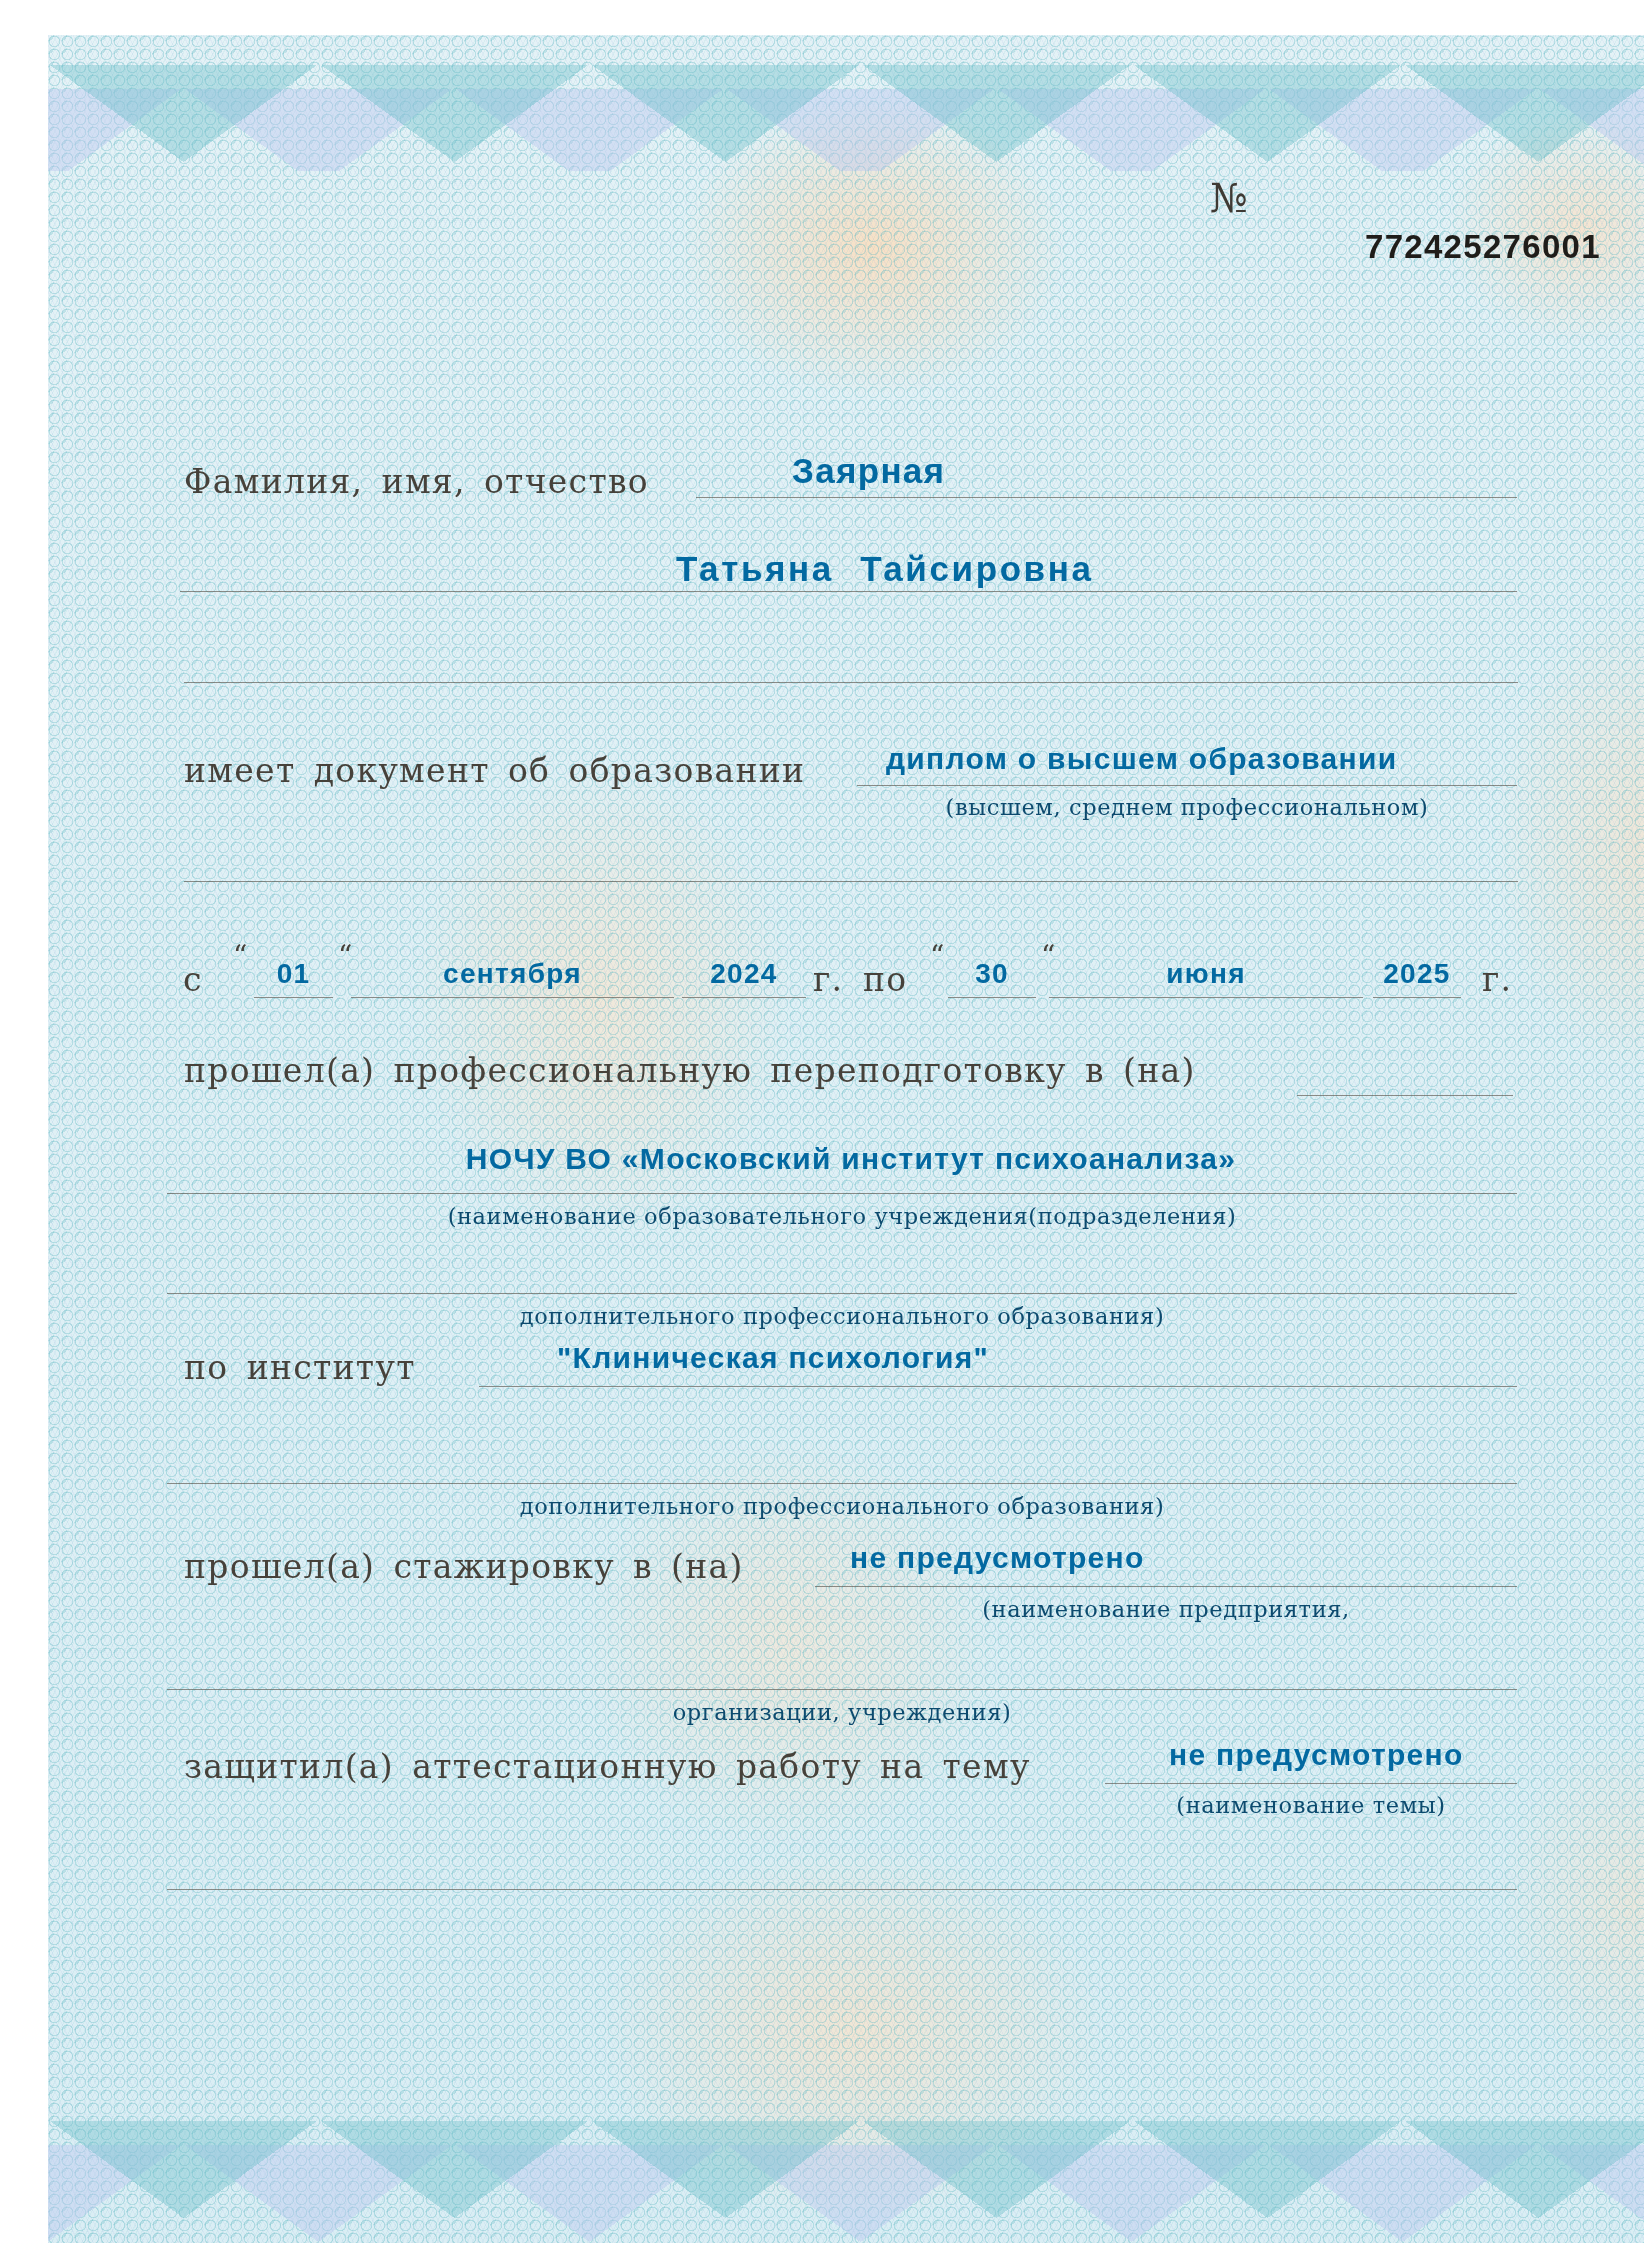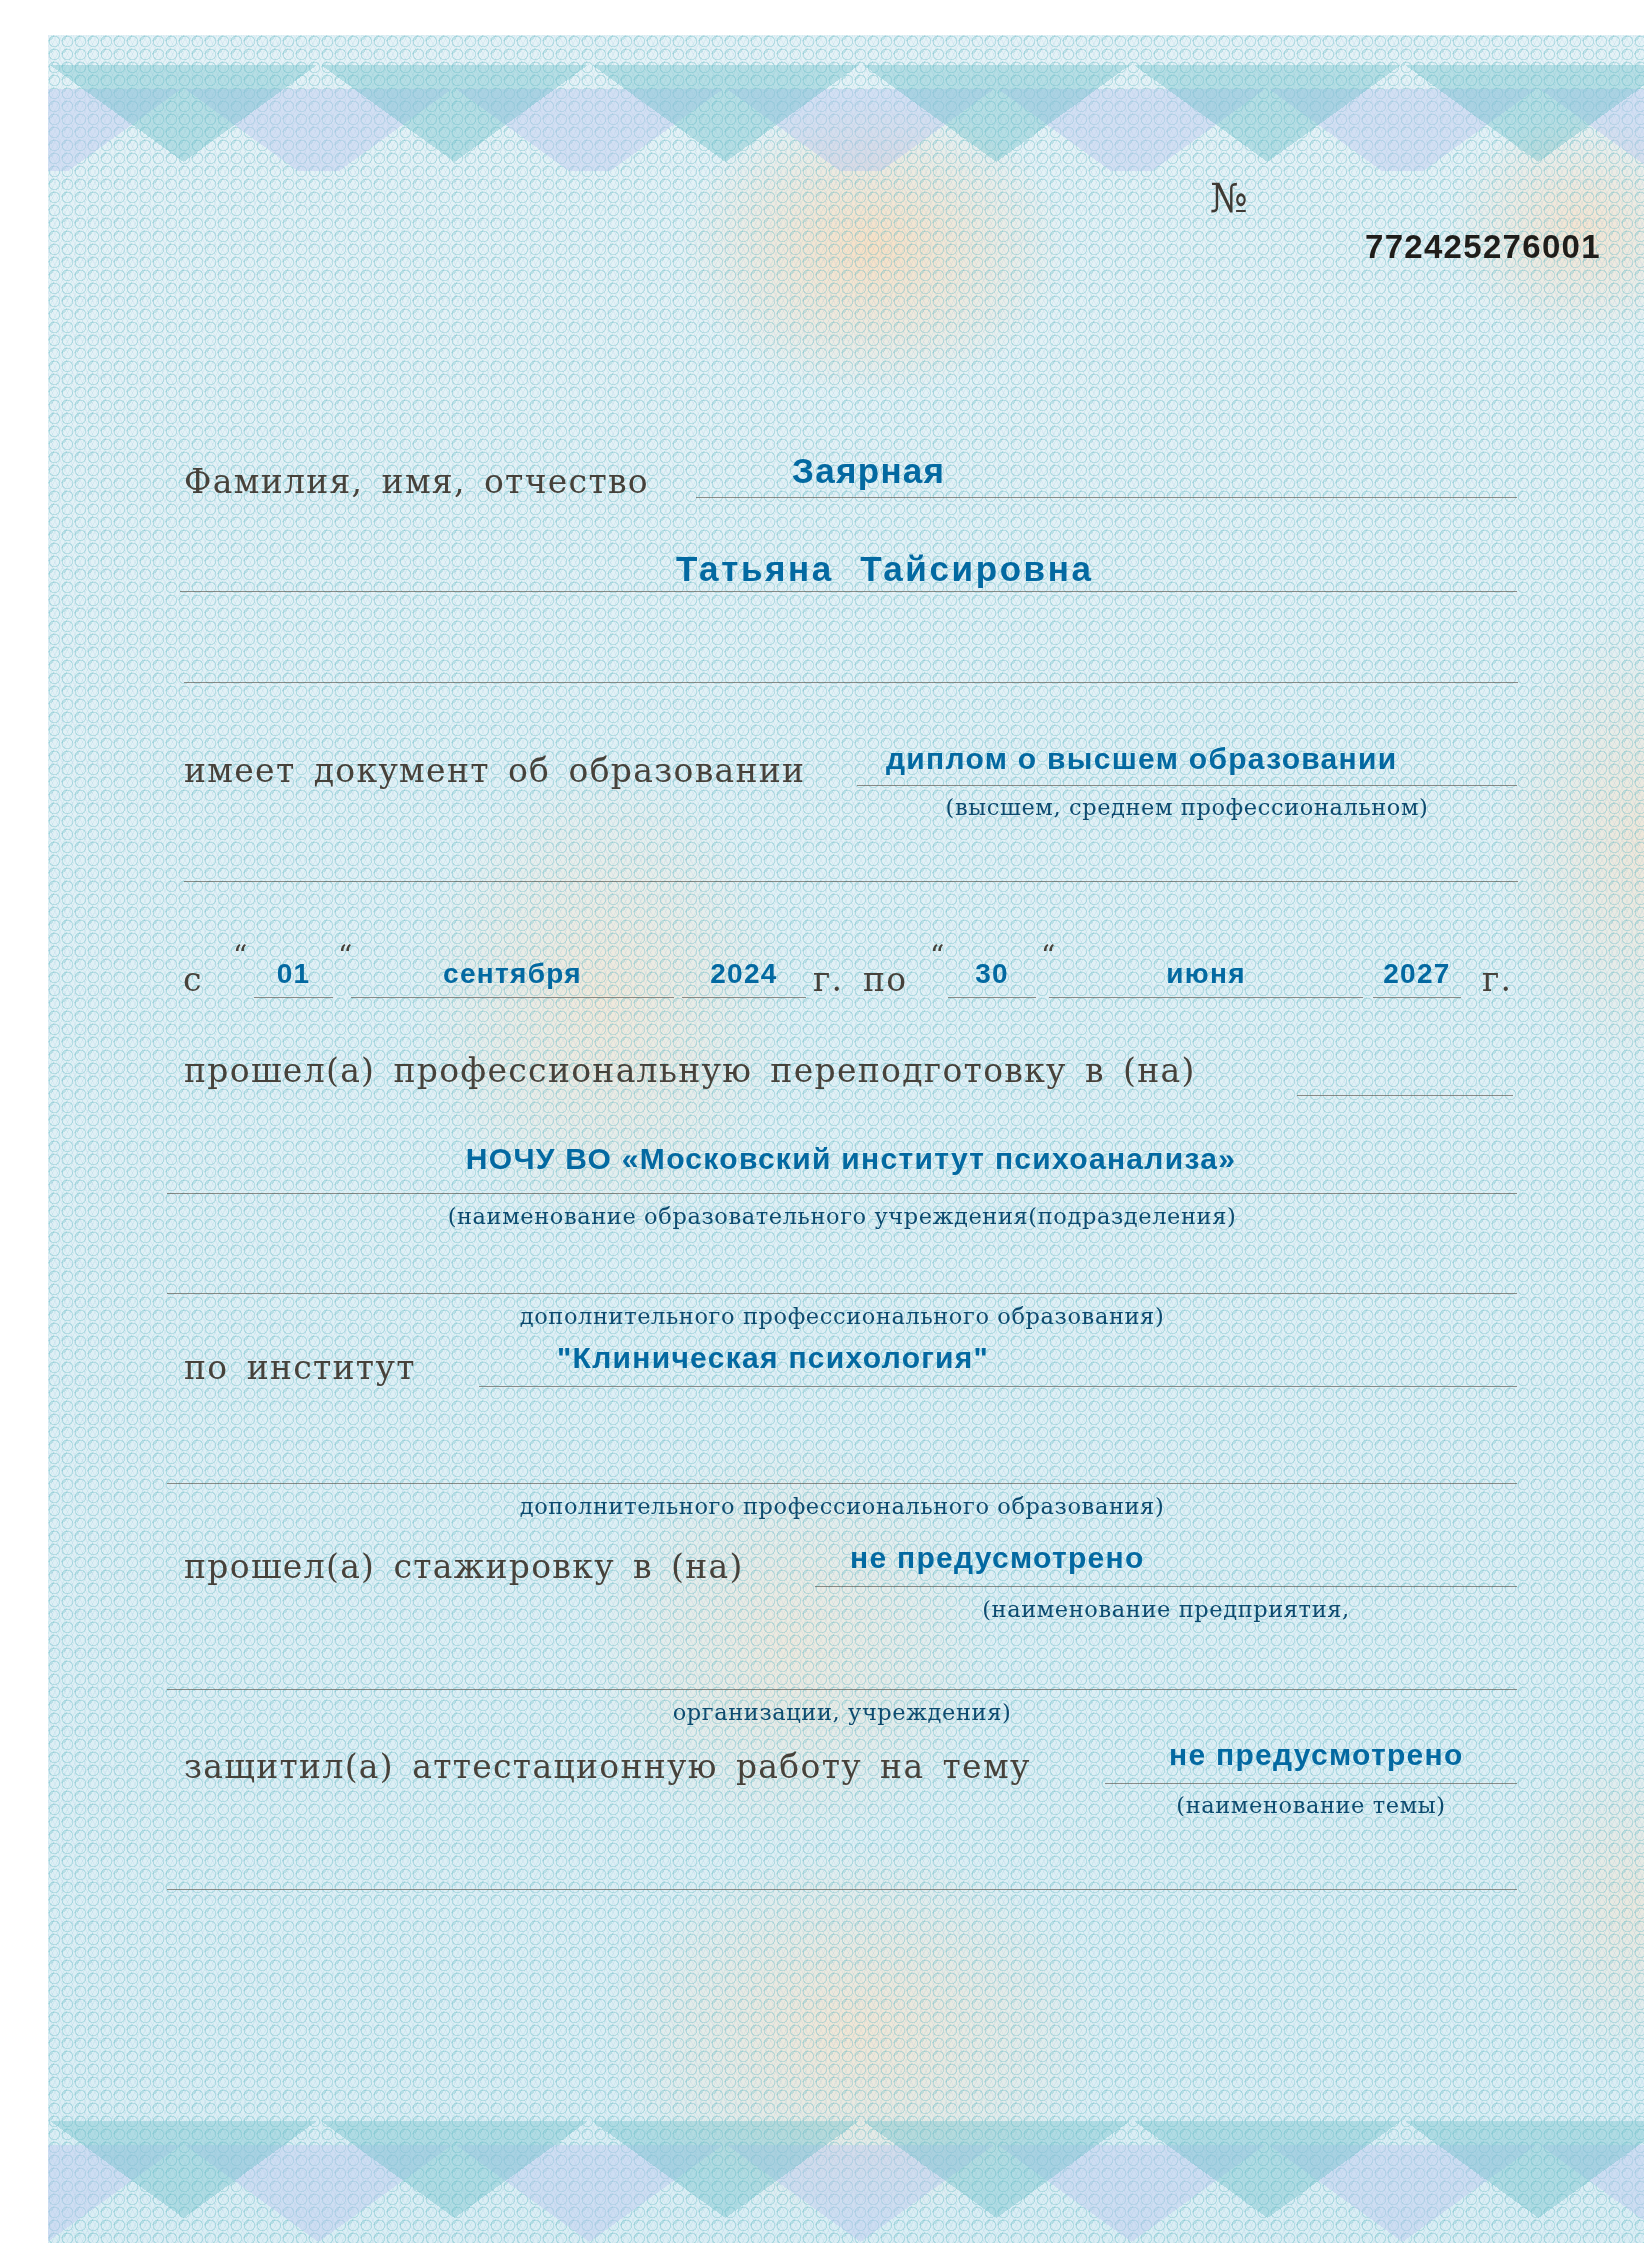--- a/index.html
+++ b/index.html
@@ -125,21 +125,21 @@
   <div class="v d cell" style="top:958px;left:682px;width:124px">2024</div>
   <div class="u" style="top:997px;left:682px;width:124px"></div>
   <div class="l" style="top:960px;left:813px">г.</div>
   <div class="l" style="top:960px;left:863px">по</div>
   <div class="q" style="top:939px;left:930px">“</div>
   <div class="v d cell" style="top:958px;left:948px;width:88px">30</div>
   <div class="u" style="top:997px;left:948px;width:88px"></div>
   <div class="q" style="top:939px;left:1041px">“</div>
   <div class="v d cell" style="top:958px;left:1049px;width:314px">июня</div>
   <div class="u" style="top:997px;left:1049px;width:314px"></div>
-  <div class="v d cell" style="top:958px;left:1373px;width:88px">2027</div>
+  <div class="v d cell" style="top:958px;left:1373px;width:88px">2025</div>
   <div class="u" style="top:997px;left:1373px;width:88px"></div>
   <div class="l" style="top:960px;left:1482px">г.</div>
 
   <div class="l" style="top:1051px;left:184px">прошел(а) профессиональную переподготовку в (на)</div>
   <div class="u" style="top:1095px;left:1297px;width:216px"></div>
 
   <div class="v cell" style="top:1142px;left:184px;width:1334px;font-size:30px">НОЧУ ВО «Московский институт психоанализа»</div>
   <div class="u" style="top:1193px;left:167px;width:1350px"></div>
   <div class="c" style="top:1203px;left:167px;width:1350px">(наименование образовательного учреждения(подразделения)</div>
 

